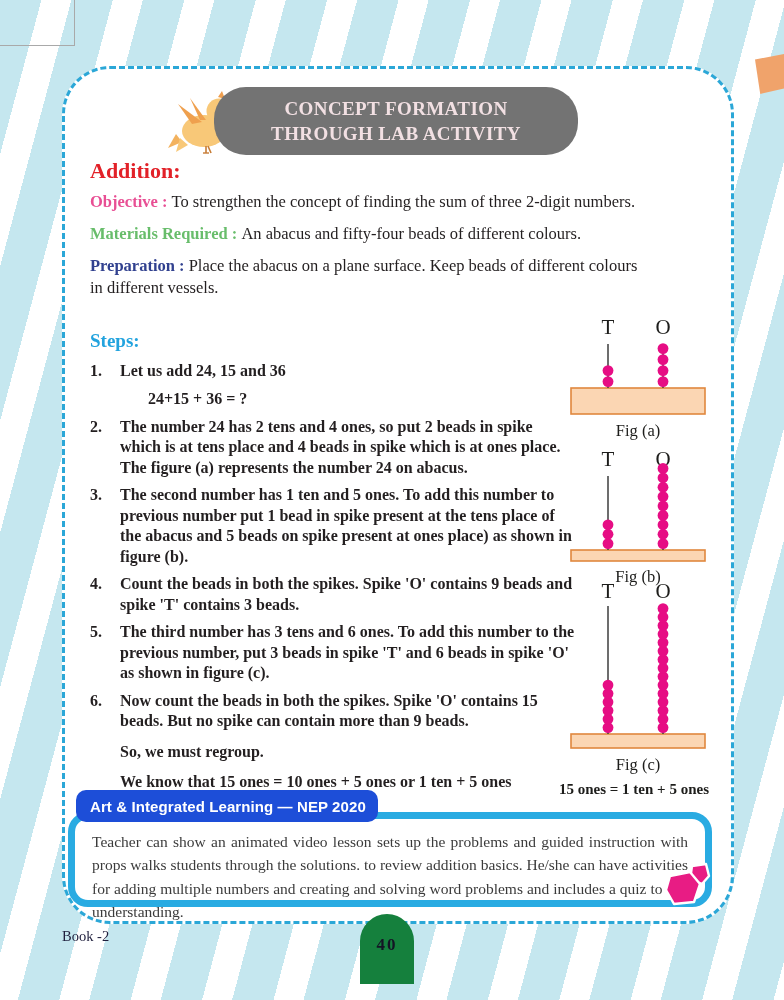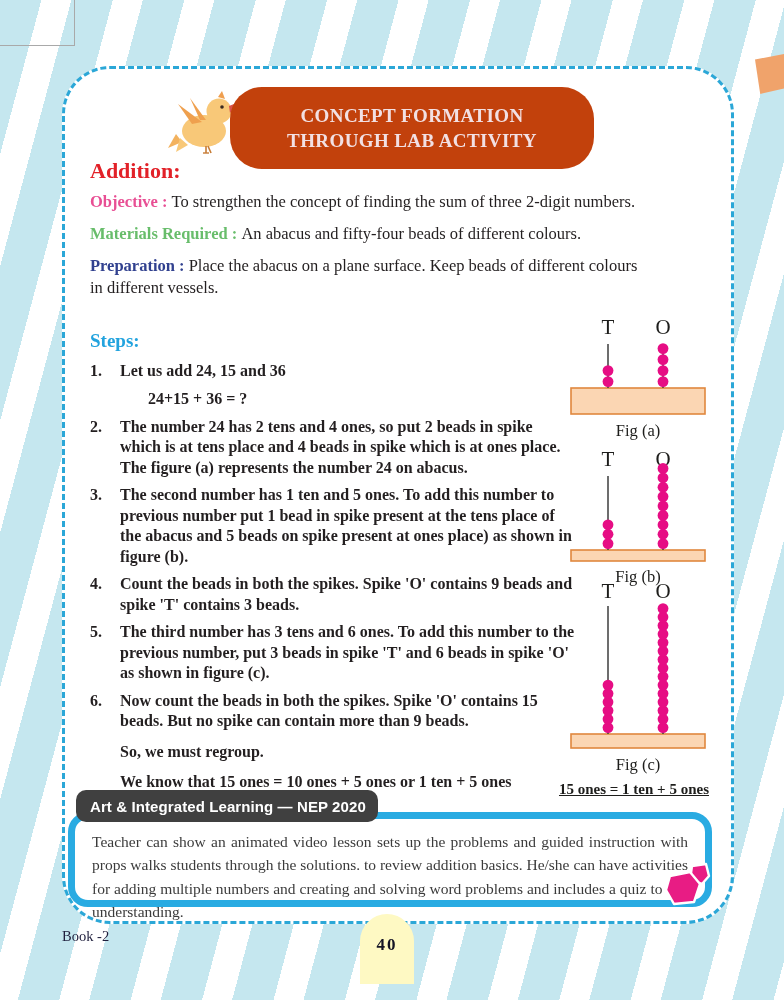--- a/index.html
+++ b/index.html
@@ -20,22 +20,22 @@
     clip-path:polygon(0 14%, 100% 0, 100% 86%, 18% 100%);
   }
   .frame{
     position:absolute; left:62px; top:66px; width:672px; height:858px;
     background:#ffffff;
     border:3px dashed #2ba7d7;
     border-radius:48px;
   }
   
   .banner{
-    position:absolute; left:230px; top:87px; width:364px; height:82px;
-    background:#c2410c; border-radius:32px;
+    position:absolute; left:214px; top:87px; width:364px; height:68px;
+    background:#737373; border-radius:32px;
     display:flex; flex-direction:column; justify-content:center;
     text-align:center; color:#f2e0e3;
     font-size:19px; font-weight:600; letter-spacing:.4px; line-height:1.32;
   }
   .bird{ position:absolute; left:166px; top:90px; width:74px; height:66px; }
   
   .main-text{ position:absolute; left:90px; top:158px; width:562px; color:#231f20; }
   .addition-heading{ font-size:22px; font-weight:bold; color:#e22128; margin-bottom:7px; }
   .intro-p{ font-size:16.5px; line-height:1.38; margin-bottom:9px; }
   .lbl{ font-weight:600; }
@@ -50,41 +50,41 @@
   .step-body{ flex:1; }
   .step-sub{ margin-top:8px;margin-left:28px; }
   .step-extra{ margin-top:10px; }
   
   .fig-block{ position:absolute; width:156px; text-align:center; color:#1d1d1b; }
   .fig-a{ left:560px; top:318px; }
   .fig-b{ left:560px; top:450px; }
   .fig-c{ left:560px; top:582px; }
   .fig-block svg{ display:block; width:150px; margin:0 auto; }
   .fig-caption{ font-size:16.5px; margin-top:3px;text-align:center; }
-  .fig-note{ font-size:15px; font-weight:bold; margin-top:6px; white-space:nowrap; margin-left:-8px;text-decoration:underline; }
+  .fig-note{ font-size:15px; font-weight:bold; margin-top:6px; white-space:nowrap; margin-left:-8px; }
   
   .nep-banner{
     position:absolute; left:76px; top:790px; width:302px; height:32px; z-index:3;
-    background:#404040; border-radius:10px;
+    background:#1d4ed8; border-radius:10px;
     display:flex; align-items:center; padding-left:14px;
     color:#ffffff; font-family:"Liberation Sans", sans-serif;
     font-size:15px; font-weight:bold; letter-spacing:.1px;
   }
   .teacher-box{
     position:absolute; left:68px; top:812px; width:644px; height:95px; z-index:2;
     background:#ffffff; border:7px solid #29abe2; border-radius:20px;
     padding:11px 17px 0 17px;
     font-size:15.5px; line-height:1.5; color:#3b3b3b; text-align:justify;
   }
   .flower{ position:absolute; left:662px; top:862px; width:50px; height:50px; z-index:4; }
   
   .book-label{ position:absolute; left:62px; top:928px; font-size:14.5px; color:#1f1f3d; }
   .page-bump{
     position:absolute; left:360px; top:914px; width:54px; height:70px; z-index:2;
-    background:#fef9c3; border-radius:27px 27px 0 0;
+    background:#15803d; border-radius:27px 27px 0 0;
     text-align:center; padding-top:21px;
     font-size:17px; font-weight:bold; letter-spacing:2px; color:#141425;
   }
 </style>
 </head>
 <body>
 
 <div class="corner-mark"></div>
 <div class="orange-chip"></div>
 <div class="frame"></div>

